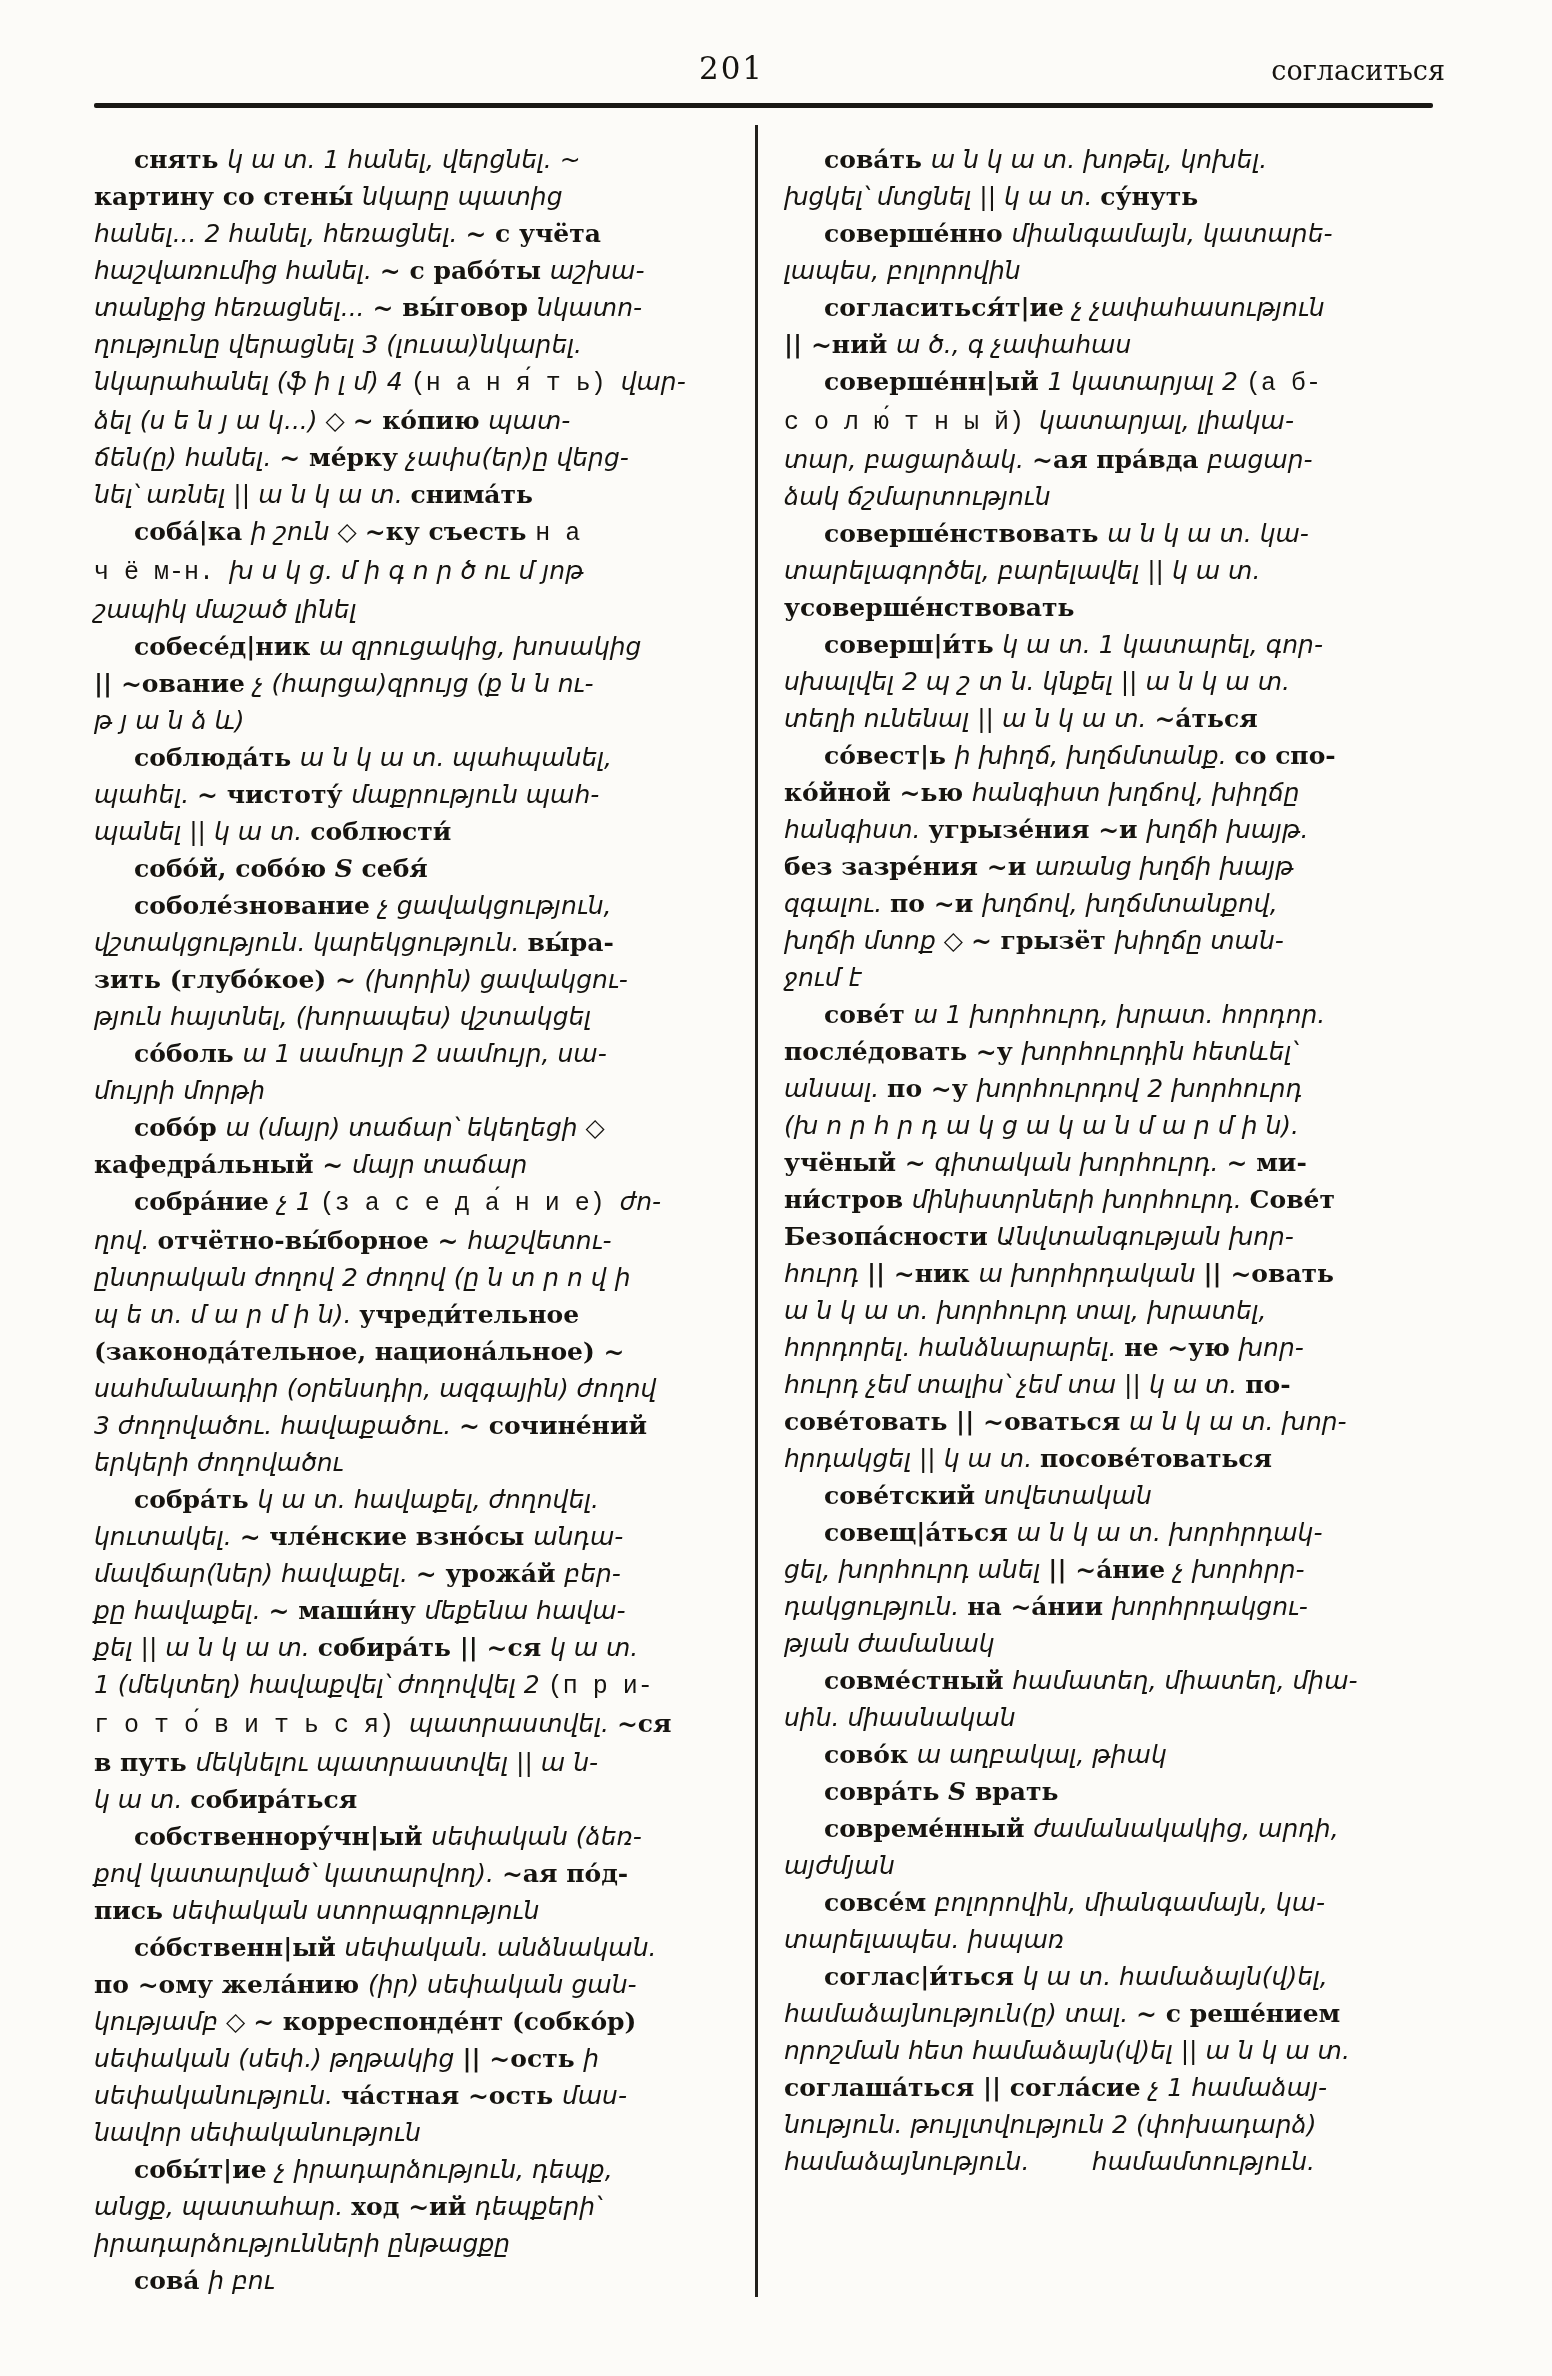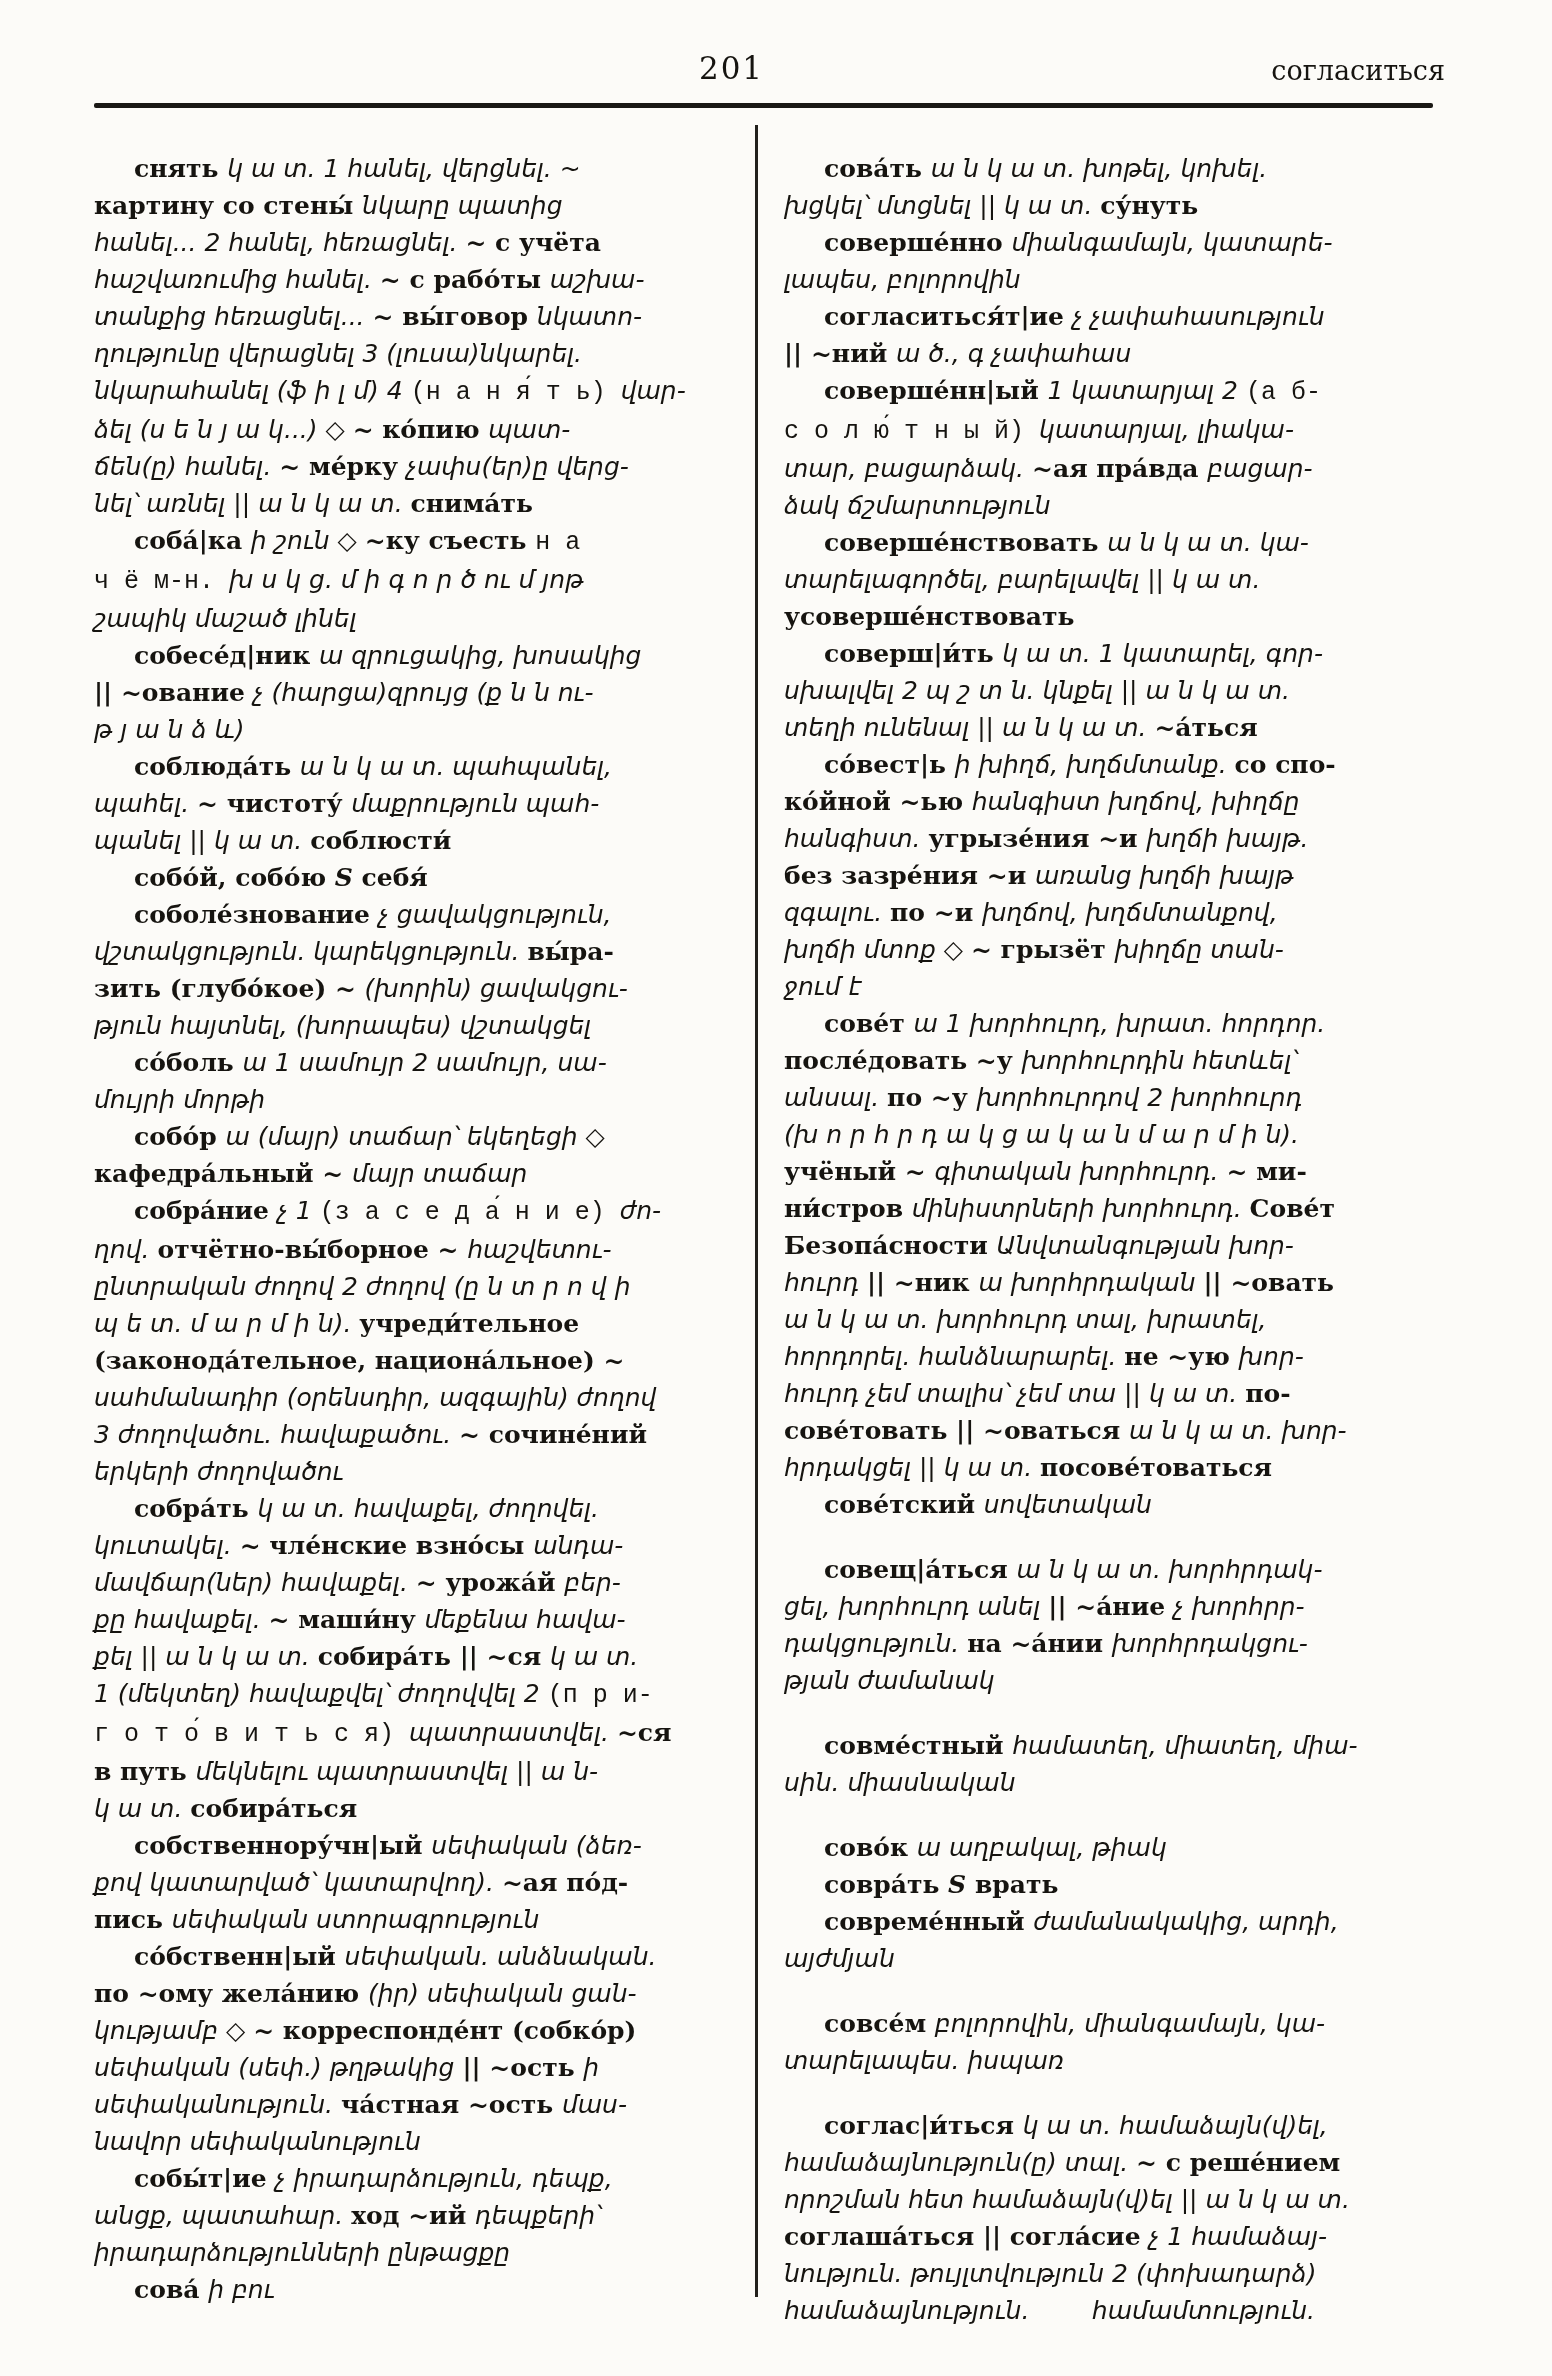--- a/index.html
+++ b/index.html
@@ -24,29 +24,29 @@
   }
   .top-rule{
     position:absolute;top:103px;left:94px;width:1339px;height:5px;
     background:#1a1815;border-radius:2px;
   }
   .col-divider{
     position:absolute;left:755px;top:125px;width:3px;height:2172px;
     background:#22201c;
   }
   .columns{
-    position:absolute;top:150px;left:94px;width:1339px;
+    position:absolute;top:141px;left:94px;width:1339px;
     display:flex;
   }
   .col{width:648px;font-size:25px;line-height:37px;}
   .col.left{margin-right:0;}
   .col.right{margin-left:42px;}
   .line{white-space:nowrap;}
   .line.in{padding-left:40px;}
-  .line.gap{margin-top:28px;}
+  .line.gap{margin-top:0;}
   
   .b{font-weight:bold;font-family:"DejaVu Serif","DejaVu Sans",serif;}
   .i{font-style:italic;font-family:"DejaVu Sans",sans-serif;}
   .r{font-family:Liberation Mono, monospace;}
   .s{font-weight:bold;font-style:italic;font-family:"DejaVu Serif",serif;}
 </style>
 </head>
 <body>
 
 <div class="page">

